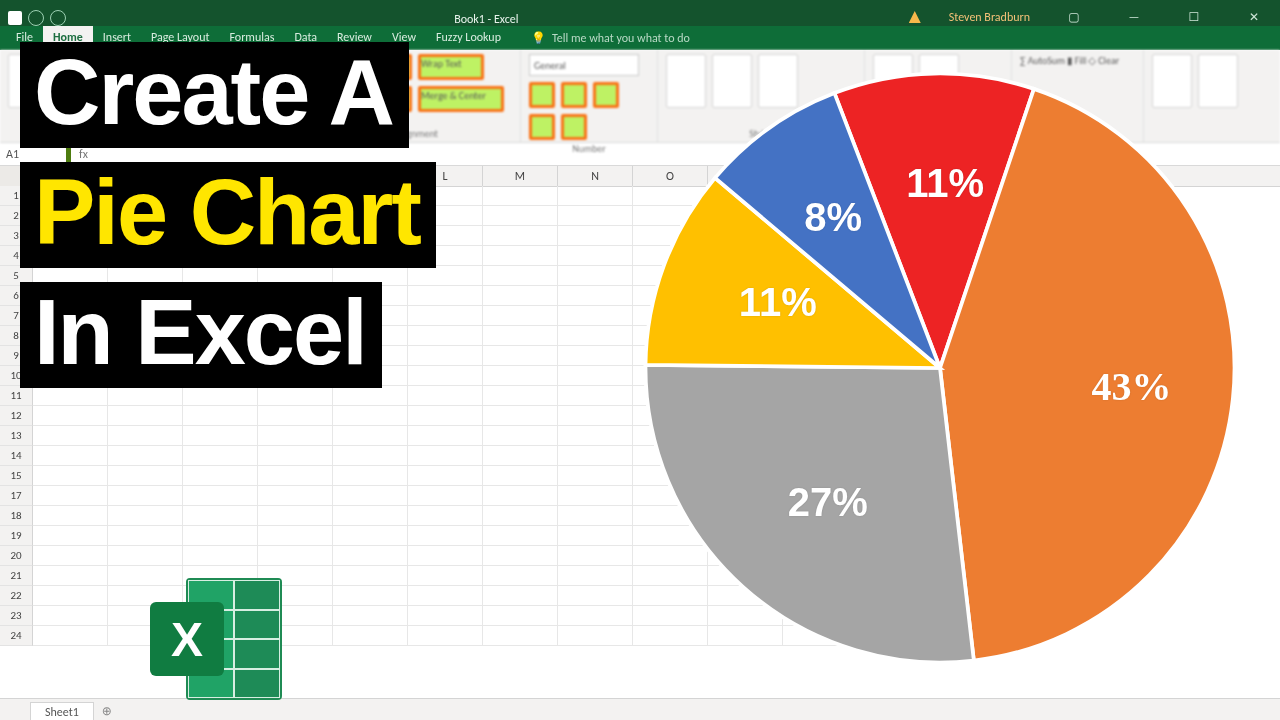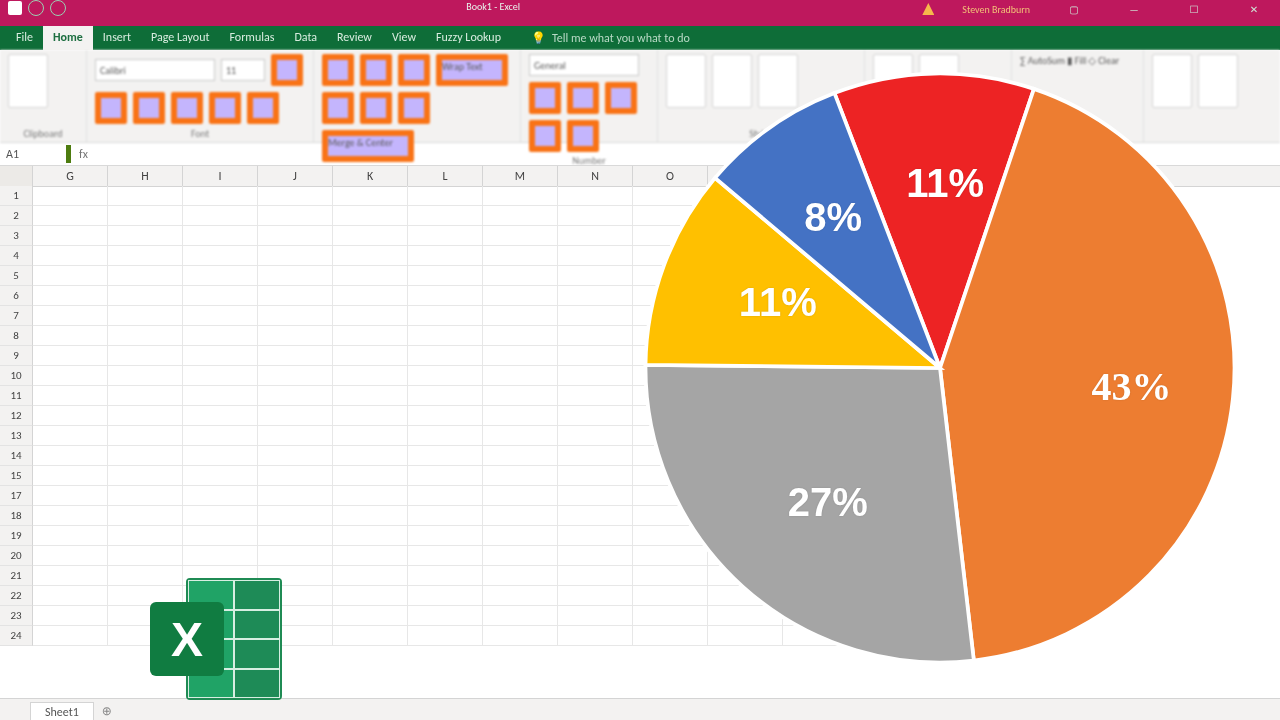--- a/index.html
+++ b/index.html
@@ -1,33 +1,33 @@
 <!DOCTYPE html>
 <html><head>
 <meta charset="utf-8">
 <style>
   html,body{margin:0;padding:0;width:1280px;height:720px;overflow:hidden;font-family:"Segoe UI",Calibri,Arial,sans-serif;background:#fff}
   
-  .titlebar{height:26px;background:#be185d;color:#fff;display:flex;align-items:flex-start;font-size:10px;filter:blur(.3px)}
+  .titlebar{height:26px;background:#14532d;color:#fff;display:flex;align-items:flex-end;font-size:12px;filter:blur(.3px)}
   .titlebar .qat{display:flex;gap:6px;padding:0 8px;align-items:center}
   .titlebar .qat span{width:14px;height:14px;display:inline-block}
   .titlebar .center{flex:1;text-align:center;color:#e8f3ec}
   .titlebar .right{display:flex;gap:28px;padding:0 10px;align-items:center;color:#f2c078}
   .warn{width:12px;height:12px;background:#f6b84b;clip-path:polygon(50% 0,100% 100%,0 100%)}
   .winbtn{width:32px;height:18px;display:inline-flex;align-items:center;justify-content:center;color:#cfe6d8}
   
   .tabs{height:24px;background:#0e6d38;display:flex;color:#d8ecdf;font-size:12px;padding-left:6px;filter:blur(.6px)}
   .tabs .tab{padding:4px 10px;color:#d8ecdf}
   .tabs .tab.active{background:#f3f2f1;color:#1e6f41;font-weight:600}
   .tabs .tell{margin-left:20px;color:#b8d9c5;display:flex;align-items:center;gap:6px}
   .ribbon{height:92px;background:#f3f2f1;border-bottom:1px solid #d9d9d9;display:flex;align-items:stretch;filter:blur(.9px);color:#5a5a5a;font-size:10px}
   .grp{border-right:1px solid #e1e1e1;padding:4px 8px 2px 8px;display:flex;flex-direction:column;justify-content:space-between}
   .grp .icons{display:flex;gap:6px;flex-wrap:wrap;align-items:center}
   .grp .lbl{text-align:center;color:#7a7a7a;font-size:10px;padding-top:2px}
-  .btn{height:20px;min-width:20px;border:6px solid #f97316;background:#c4b5fd;border-radius:2px}
+  .btn{height:20px;min-width:20px;border:3px solid #f97316;background:#bef264;border-radius:2px}
   .bigbtn{width:38px;height:52px;background:#fff;border:1px solid #d4d4d4;border-radius:2px}
   .sel{height:20px;border:1px solid #c9c9c9;background:#fff;padding:0 4px;display:flex;align-items:center}
   
   .fbar{height:22px;border-bottom:1px solid #d9d9d9;display:flex;align-items:center;font-size:12px;color:#555;filter:blur(.6px)}
   .namebox{width:54px;border-right:5px solid #4d7c0f;padding:2px 6px}
   .fx{padding:0 8px;color:#777}
   
   .sheet{position:relative;height:calc(720px - 26px - 24px - 92px - 22px - 24px);overflow:hidden}
   .colhdr{display:flex;height:20px;background:#f3f2f1;border-bottom:1px solid #d4d4d4}
   .colhdr .corner{width:32px;border-right:1px solid #d4d4d4;background:#eceae7}
@@ -541,20 +541,25 @@
     </div>
 </div>
 
 <div class="sheettabs">
   <div class="st">Sheet1</div>
   <div class="plus">⊕</div>
 </div>
 
 <div class="overlay">
 
+  <div class="headline" style="top:42px">
+    <span>Create A</span>
+    <span class="yellow">Pie Chart</span>
+    <span>In Excel</span>
+  </div>
 
   <div class="xlogo">
     <div class="back">
       <div></div>
         <div></div>
         <div></div>
         <div></div>
         <div></div>
         <div></div>
         <div></div>

